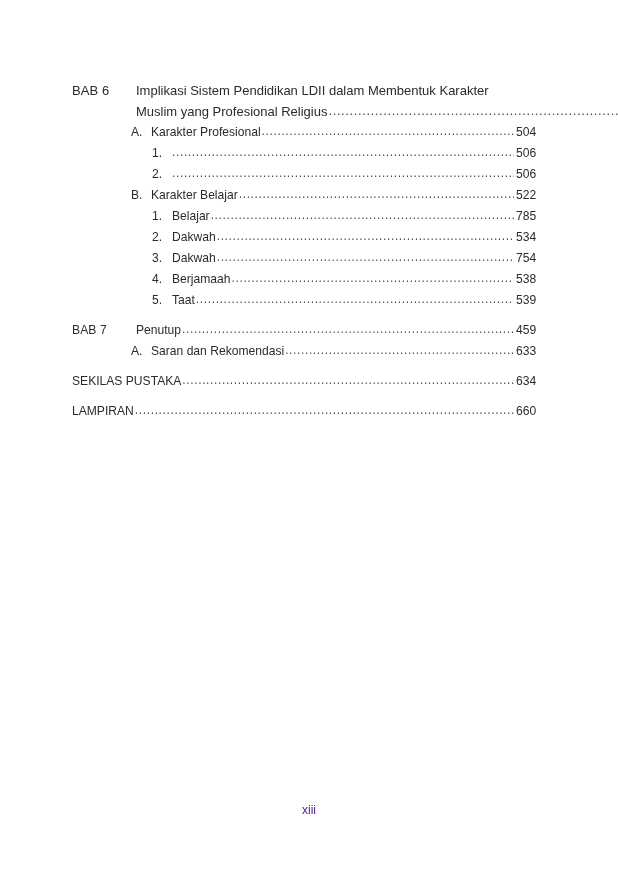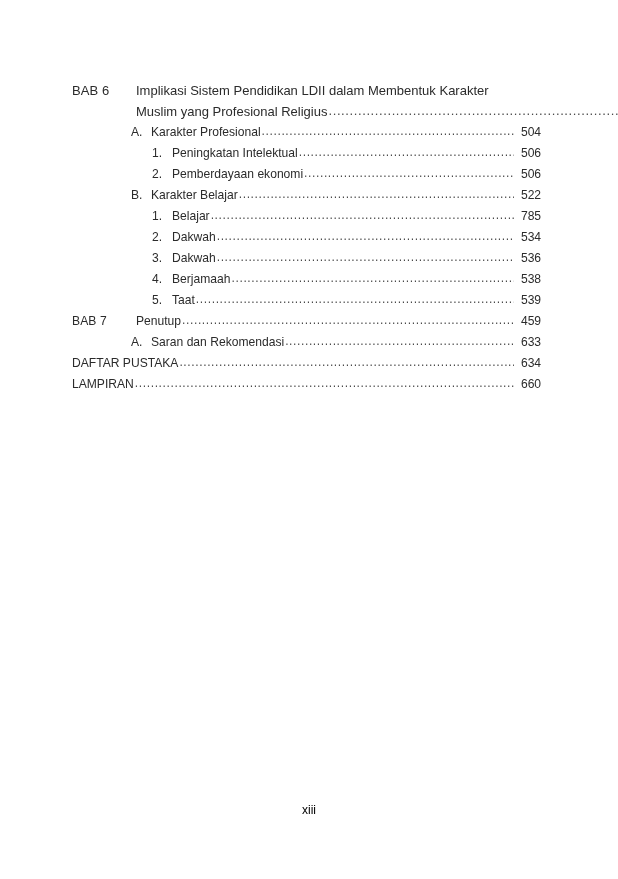--- a/index.html
+++ b/index.html
@@ -24,21 +24,21 @@
   }
 
   
   .row {
     display: flex;
     align-items: baseline;
     font-size: 12.1px;
     line-height: 21px;
     white-space: nowrap;
   }
-  .row.gap-before { }
+  .row.gap-before { margin-top: 9px; }
 
   .chap-tag {
     flex: 0 0 auto;
     width: 64px;
     letter-spacing: 0.1px;
   }
   .marker {
     flex: 0 0 auto;
     width: 20px;
   }
@@ -56,21 +56,21 @@
     top: -1px;
     letter-spacing: 0.6px;
     color: #4a4a4a;
   }
   .leader::before {
     content: "......................................................................................................................................................................";
   }
   .pageno {
     flex: 0 0 auto;
     width: 30px;
-    text-align: center;
+    text-align: left;
     padding-left: 2px;
   }
   .indent-a { padding-left: 59px; }
   .indent-num { padding-left: 80px; }
 
   
   .chapter-wrap {
     display: flex;
     align-items: baseline;
     font-size: 13px;
@@ -88,21 +88,21 @@
   .toplevel { padding-left: 0; }
 
   .folio {
     position: absolute;
     top: 803px;
     left: 0;
     width: 618px;
     text-align: center;
     font-size: 12px;
     font-family: "Liberation Sans", sans-serif;
-    color: #000000;
+    color: #4c1d95;
   }
 </style>
 </head>
 <body>
 
 <div class="page">
 
   <div class="toc">
 
     <div class="chapter-wrap">
@@ -119,28 +119,26 @@
 
     <div class="row indent-a">
       <span class="marker">A.</span>
       <span class="title">Karakter Profesional </span>
       <span class="leader"></span>
       <span class="pageno">504</span>
     </div>
 
     <div class="row indent-num">
       <span class="marker">1.</span>
-      <span class="title">Peningkatan Intelektual </span>
       <span class="leader"></span>
       <span class="pageno">506</span>
     </div>
 
     <div class="row indent-num">
       <span class="marker">2.</span>
-      <span class="title">Pemberdayaan ekonomi</span>
       <span class="leader"></span>
       <span class="pageno">506</span>
     </div>
 
     <div class="row indent-a">
       <span class="marker">B.</span>
       <span class="title">Karakter Belajar </span>
       <span class="leader"></span>
       <span class="pageno">522</span>
     </div>
@@ -156,21 +154,21 @@
       <span class="marker">2.</span>
       <span class="title">Dakwah </span>
       <span class="leader"></span>
       <span class="pageno">534</span>
     </div>
 
     <div class="row indent-num">
       <span class="marker">3.</span>
       <span class="title">Dakwah</span>
       <span class="leader"></span>
-      <span class="pageno">536</span>
+      <span class="pageno">754</span>
     </div>
 
     <div class="row indent-num">
       <span class="marker">4.</span>
       <span class="title">Berjamaah </span>
       <span class="leader"></span>
       <span class="pageno">538</span>
     </div>
 
     <div class="row indent-num">
@@ -188,21 +186,21 @@
     </div>
 
     <div class="row indent-a">
       <span class="marker">A.</span>
       <span class="title">Saran dan Rekomendasi</span>
       <span class="leader"></span>
       <span class="pageno">633</span>
     </div>
 
     <div class="row toplevel gap-before">
-      <span class="title">DAFTAR PUSTAKA </span>
+      <span class="title">SEKILAS PUSTAKA </span>
       <span class="leader"></span>
       <span class="pageno">634</span>
     </div>
 
 
     <div class="row toplevel gap-before">
       <span class="title">LAMPIRAN</span>
       <span class="leader"></span>
       <span class="pageno">660</span>
     </div>

